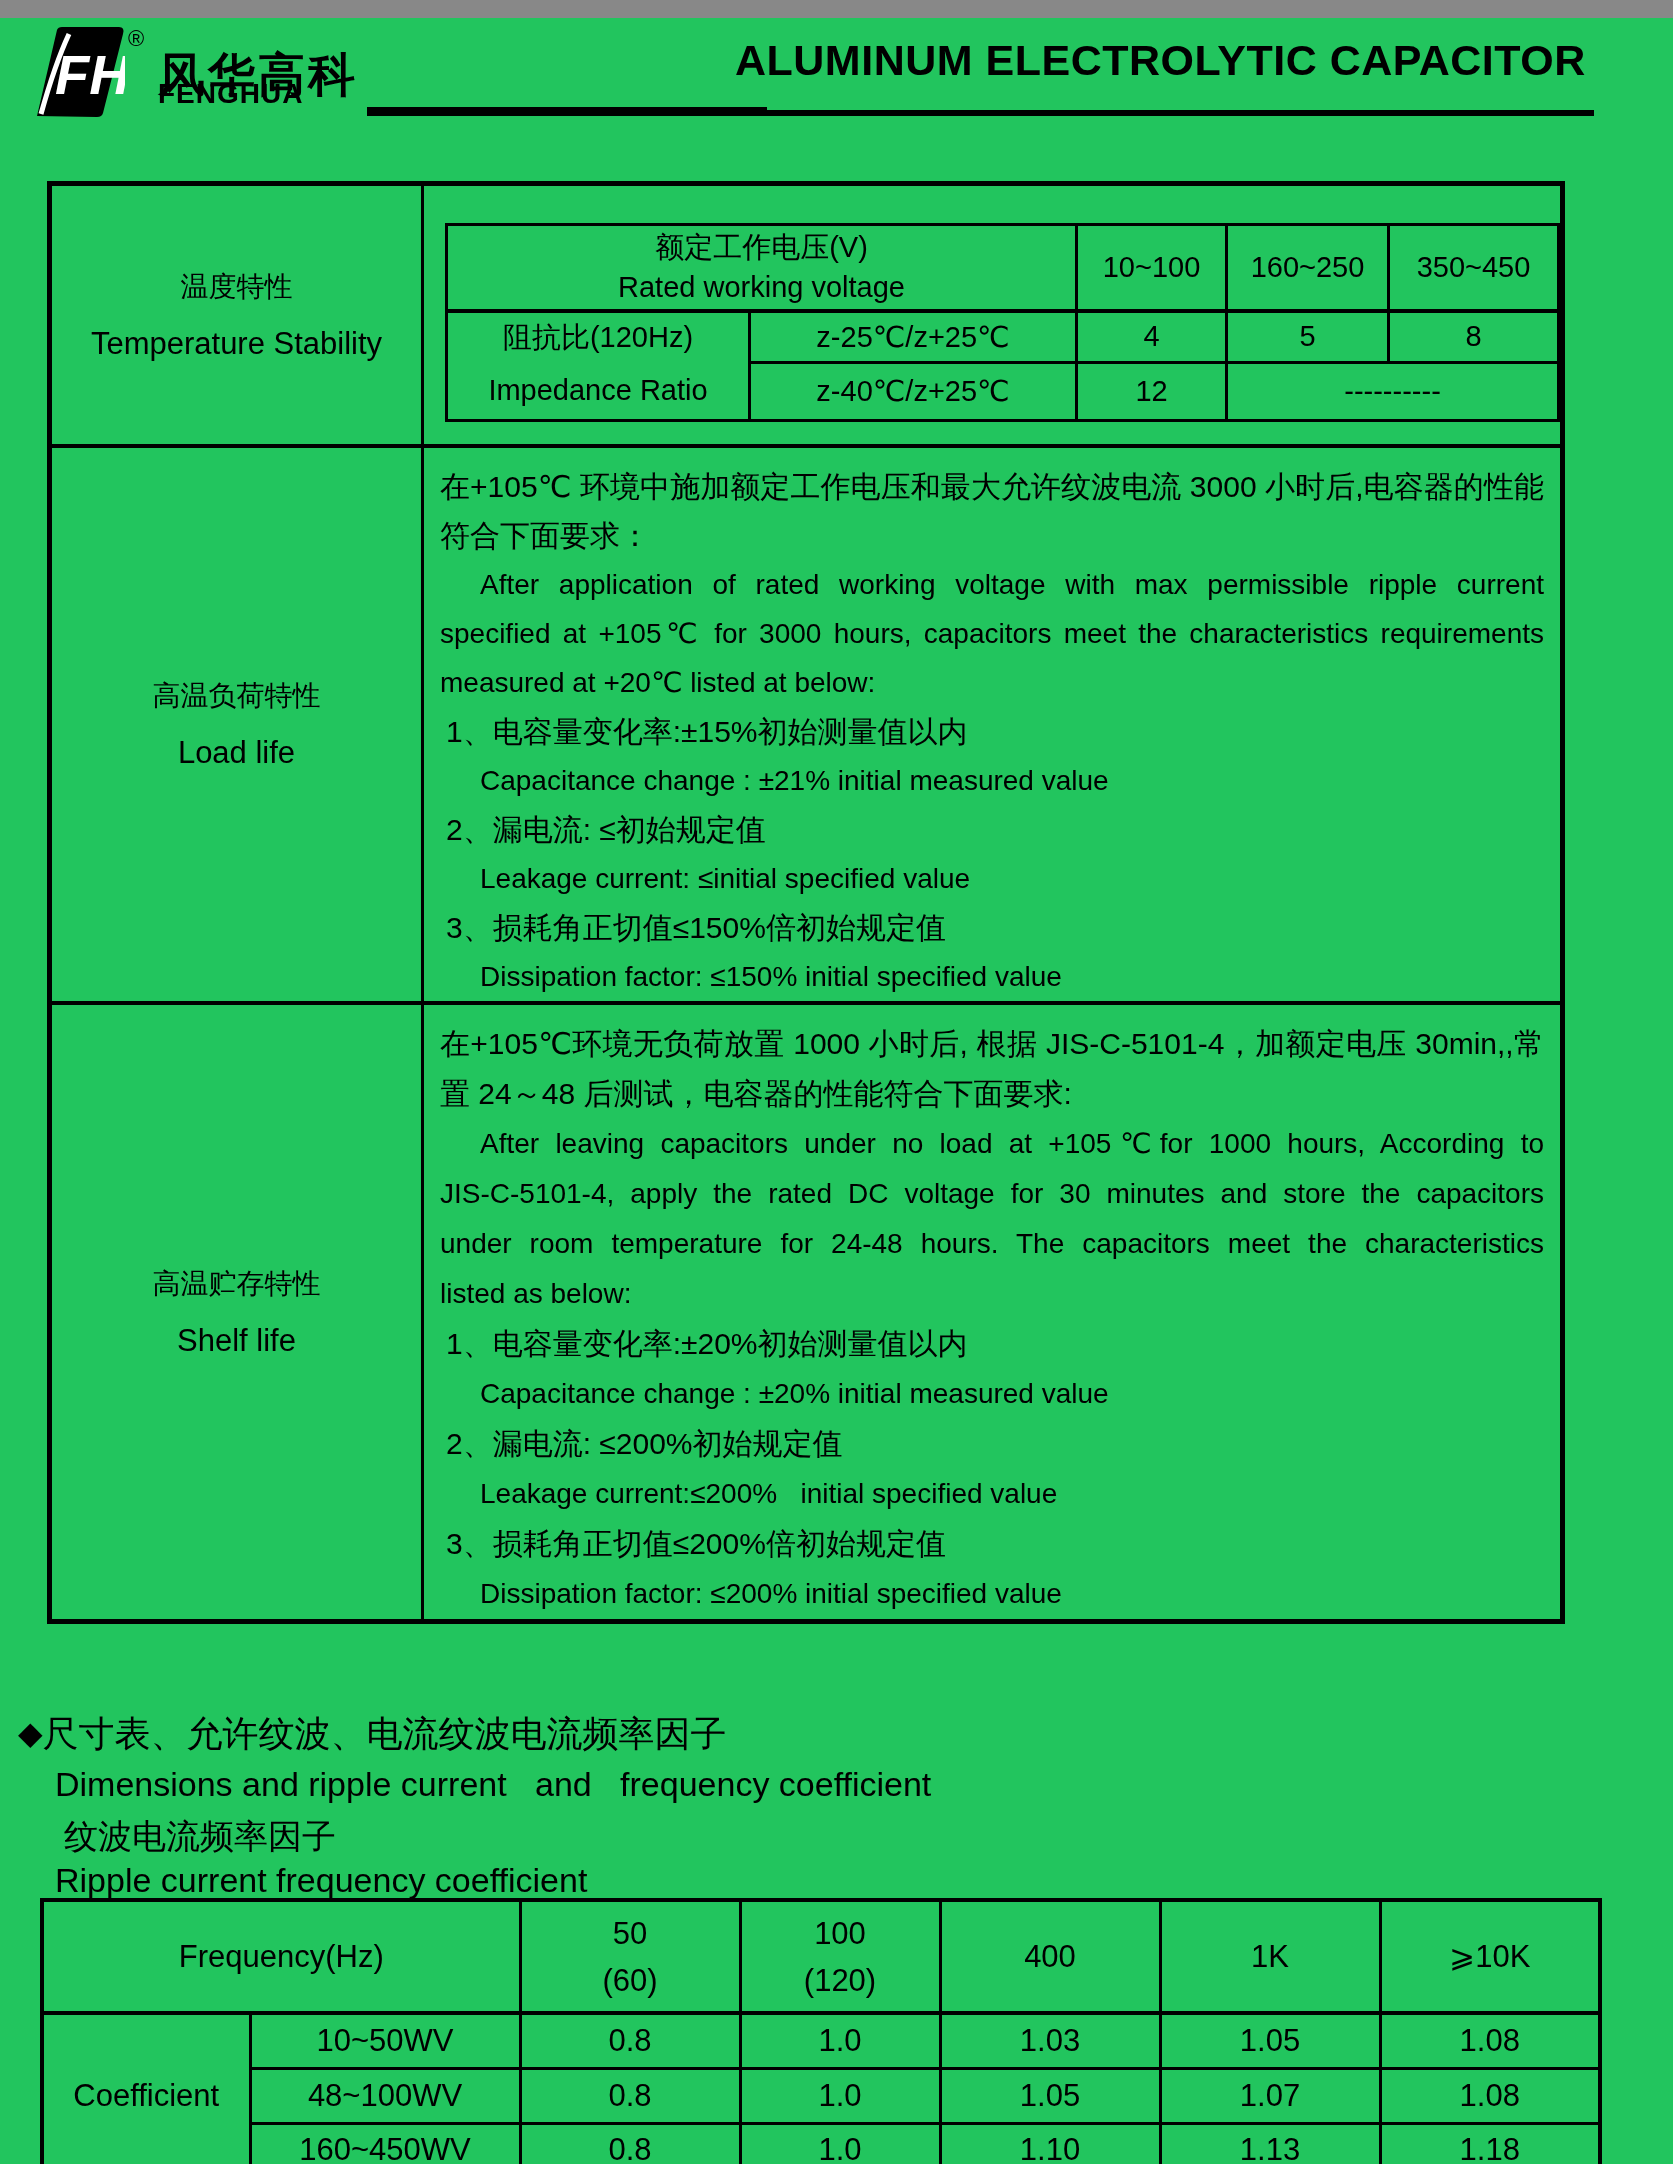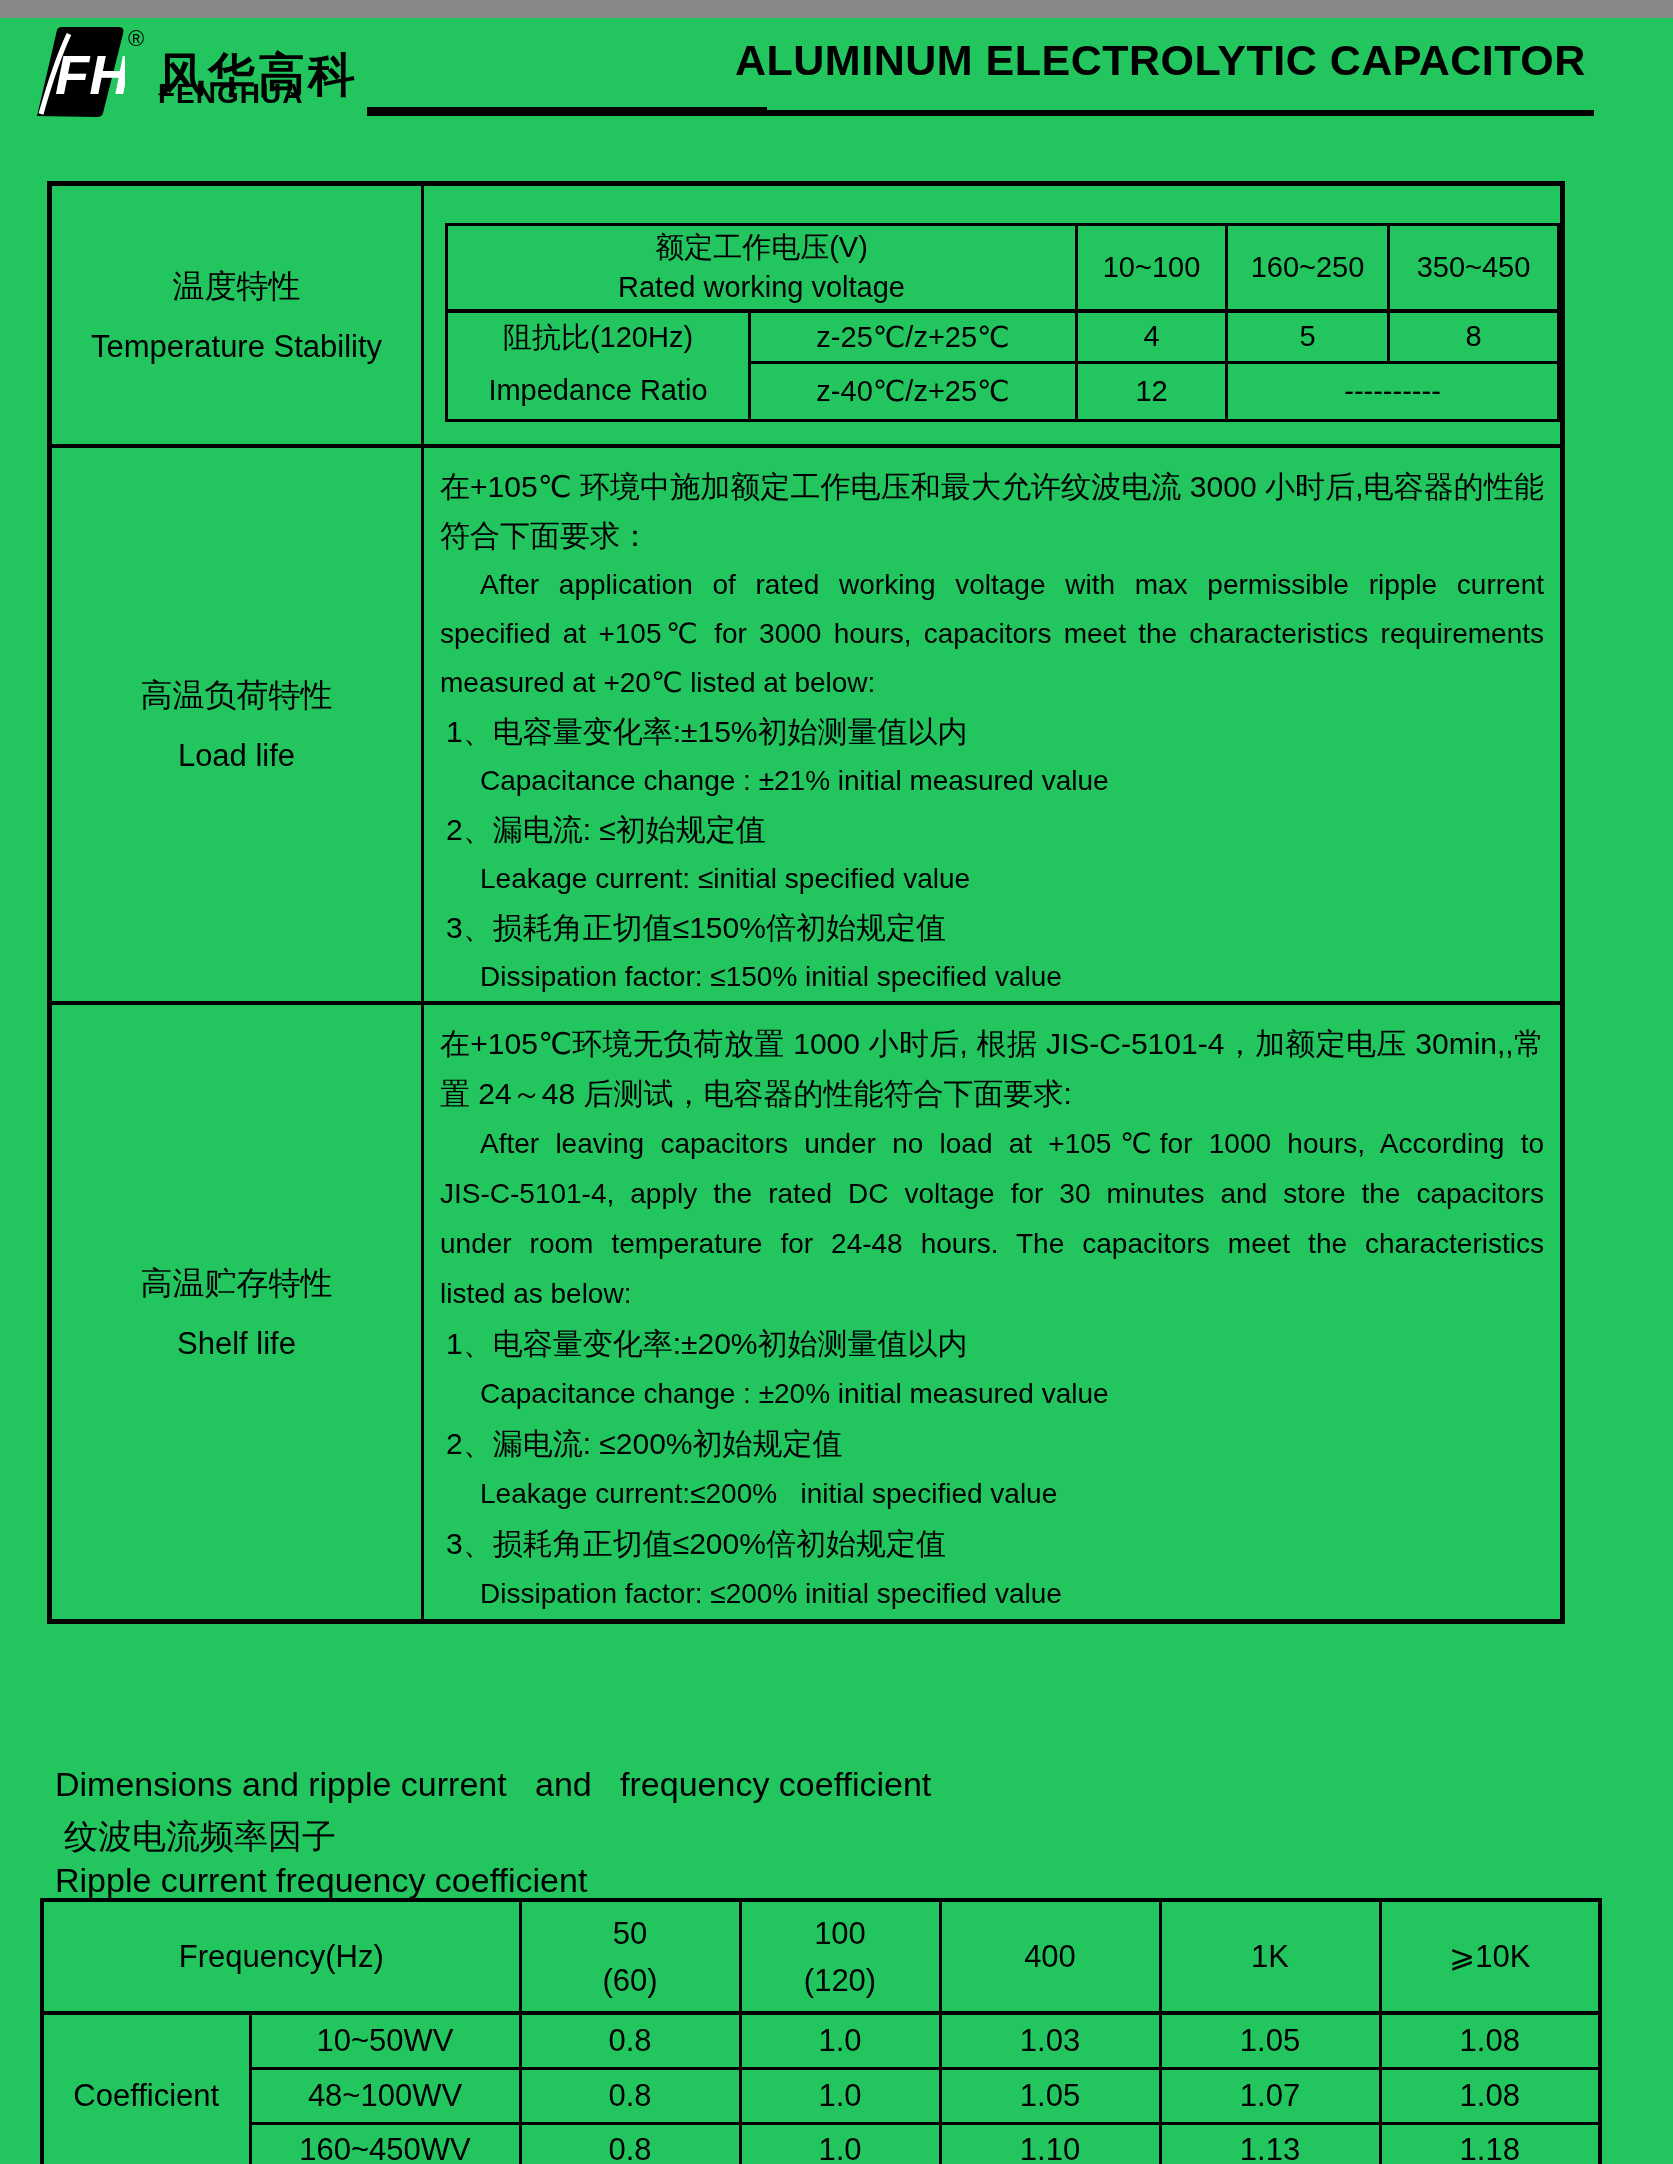--- a/index.html
+++ b/index.html
@@ -18,21 +18,21 @@
   .doc-title { position:absolute; left:735px; top:18px; font-size:43px; font-weight:bold; letter-spacing:0.5px; }
   .title-rule { position:absolute; left:367px; top:92px; width:1227px; height:6px; background:#000; }
   .title-rule::before { content:""; position:absolute; left:0; top:-3px; width:400px; height:3px; background:#000; }
 
   
   table { border-collapse:collapse; table-layout:fixed; }
   .main-table { position:absolute; left:47px; top:163px; width:1518px; border:5px solid #000; }
   .main-table > tbody > tr > td { border:3px solid #000; vertical-align:middle; }
   .main-table > tbody > tr { border-bottom:4px solid #000; }
   .label-cell { text-align:center; }
-  .lab-cn { font-size:32px; margin-bottom:20px; }
+  .lab-cn { font-size:28px; margin-bottom:20px; }
   .lab-en { font-size:31px; }
   .content-cell { vertical-align:top; }
   .r-temp  > td { height:262px; }
   .r-load  > td { height:540px; }
   .r-shelf > td { height:600px; }
 
   
   .inner-table { margin:15px 0 0 21px; width:1112px; border:3px solid #000; }
   .inner-table td { border:3px solid #000; text-align:center; vertical-align:middle; font-size:29px; }
   .ir-head td { height:86px; border-bottom-width:4px; }
@@ -178,20 +178,23 @@
           <div class="ln cn item">2、漏电流: ≤200%初始规定值</div>
           <div class="ln en sub">Leakage current:≤200%   initial specified value</div>
           <div class="ln cn item">3、损耗角正切值≤200%倍初始规定值</div>
           <div class="ln en sub">Dissipation factor: ≤200% initial specified value</div>
         </div>
       </td>
     </tr>
     </tbody>
   </table>
 
+  <div class="sec-h-cn">
+    <span class="bullet">◆</span><span>尺寸表、允许纹波、电流纹波电流频率因子</span>
+  </div>
   <div class="sec-h-en">Dimensions and ripple current   and   frequency coefficient</div>
   <div class="sec-h2-cn">纹波电流频率因子</div>
   <div class="sec-h2-en">Ripple current frequency coefficient</div>
 
   <table class="freq-table">
     <colgroup>
       <col style="width:208px">
         <col style="width:270px">
         <col style="width:220px">
       <col style="width:200px">

